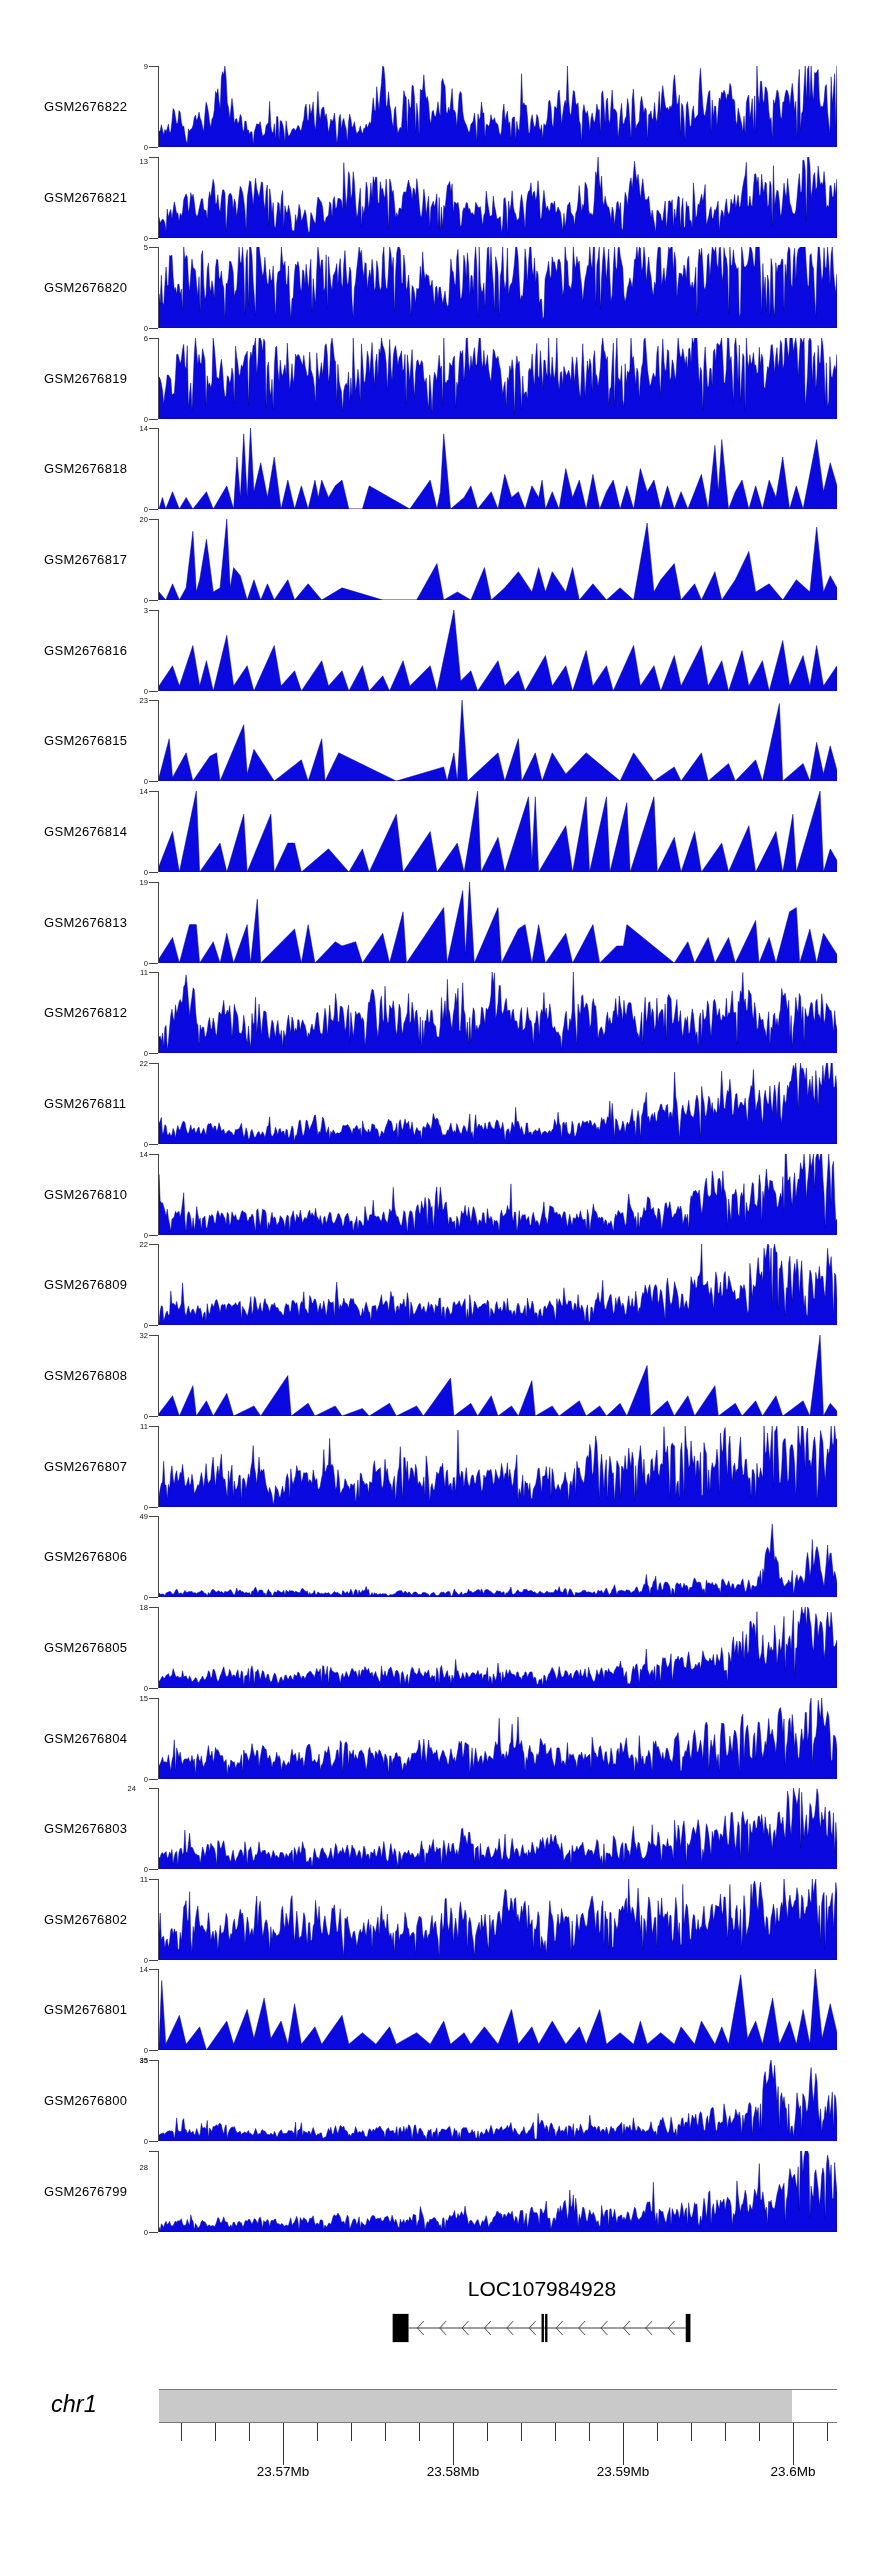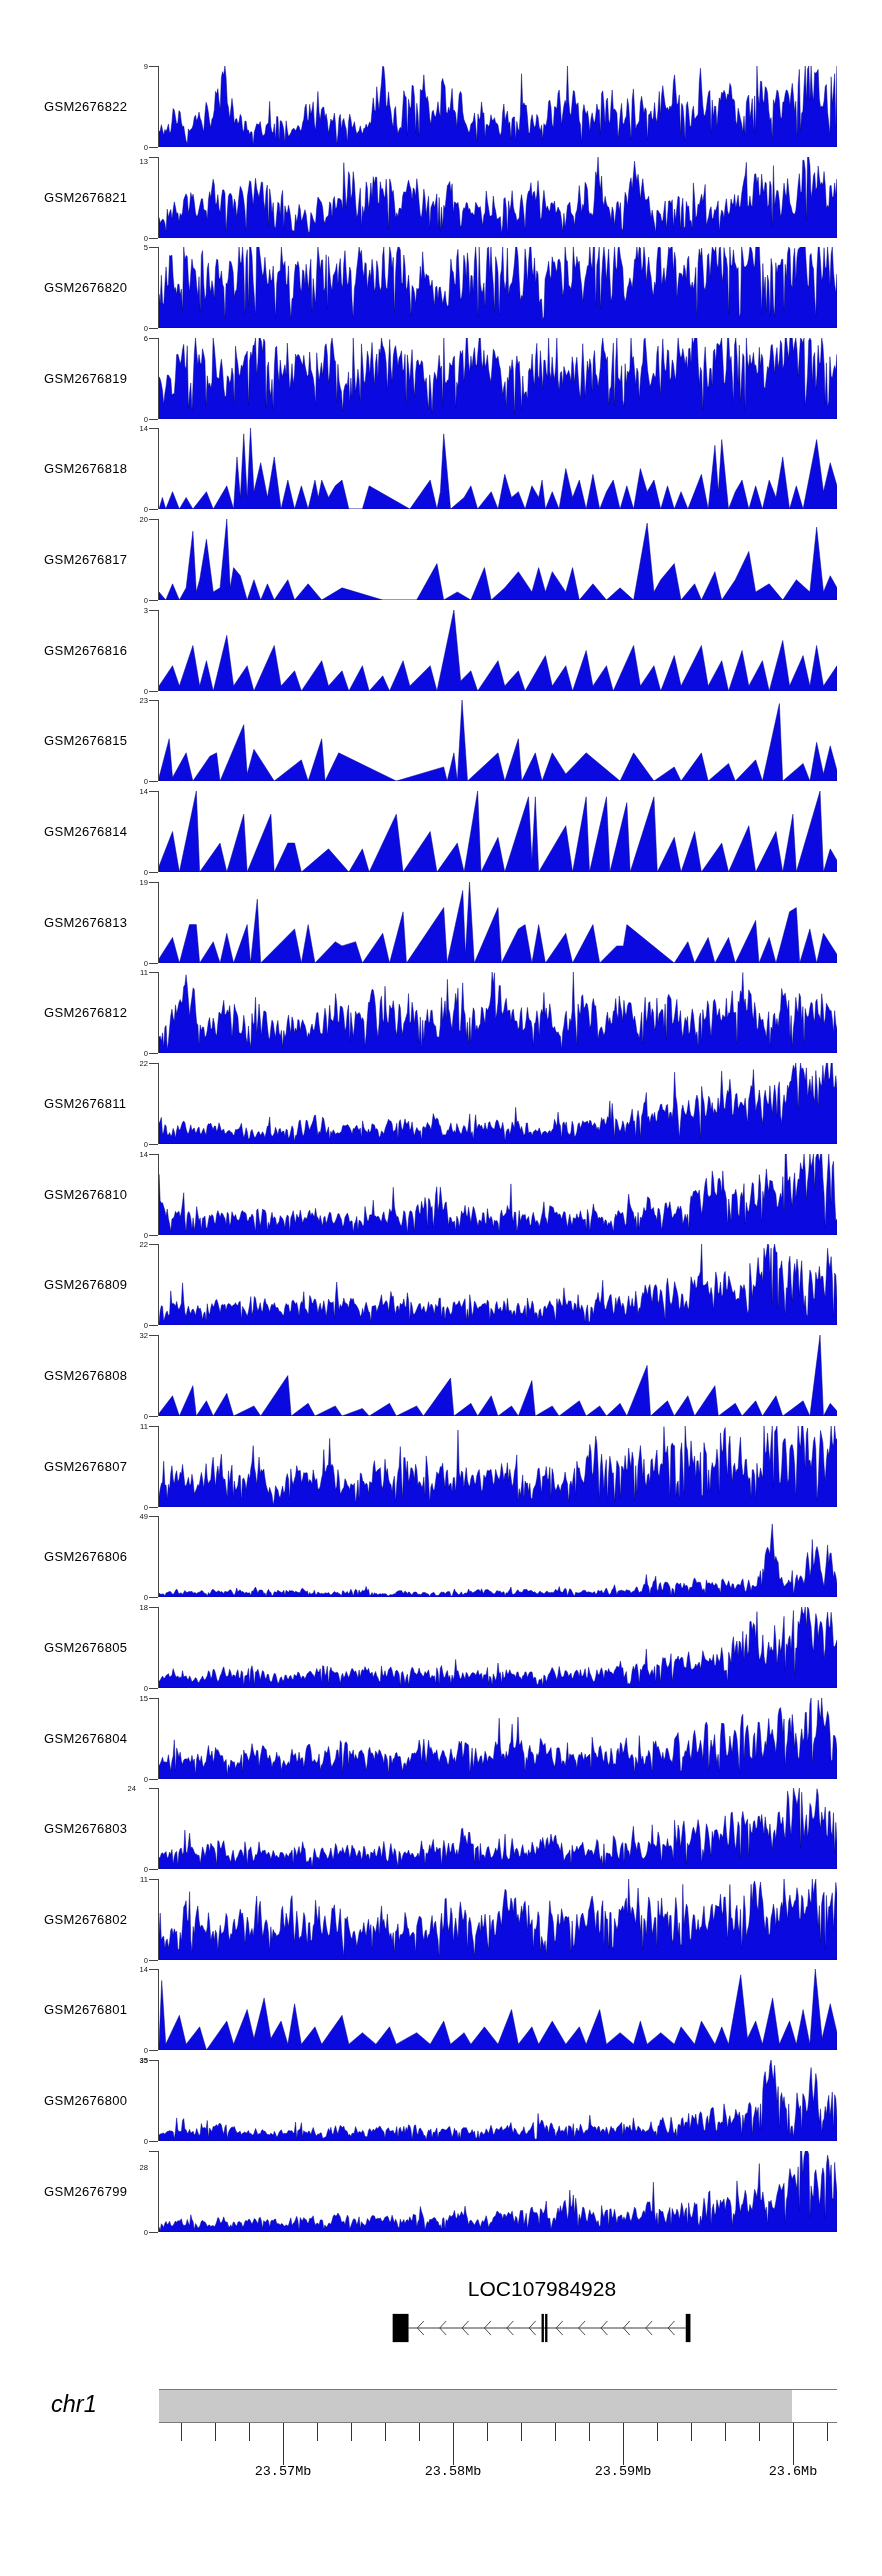--- a/index.html
+++ b/index.html
@@ -28,21 +28,21 @@
   #gene-title{
     position:absolute;font-size:21px;color:#000;
     transform:translateX(-50%);white-space:nowrap;
   }
   #ruler-bar{position:absolute;box-sizing:border-box;
     border-top:1.2px solid #787878;border-bottom:1.2px solid #787878;background:#ffffff;}
   #ruler-bar-fill{position:absolute;top:0;bottom:0;left:0;background:#c9c9c9;}
   .ruler-tick{position:absolute;width:0.6px;background:#333;}
   .ruler-label{
     position:absolute;font-size:13.5px;color:#000;
-    transform:translateX(-50%);white-space:nowrap;font-family:Liberation Mono, monospace;
+    transform:translateX(-50%);white-space:nowrap;
   }
   #chrom-label{
     position:absolute;font-size:23.5px;color:#000;
   }
 </style>
 </head>
 <body>
 
 <div id="figure">
   <div id="tracks-container">

